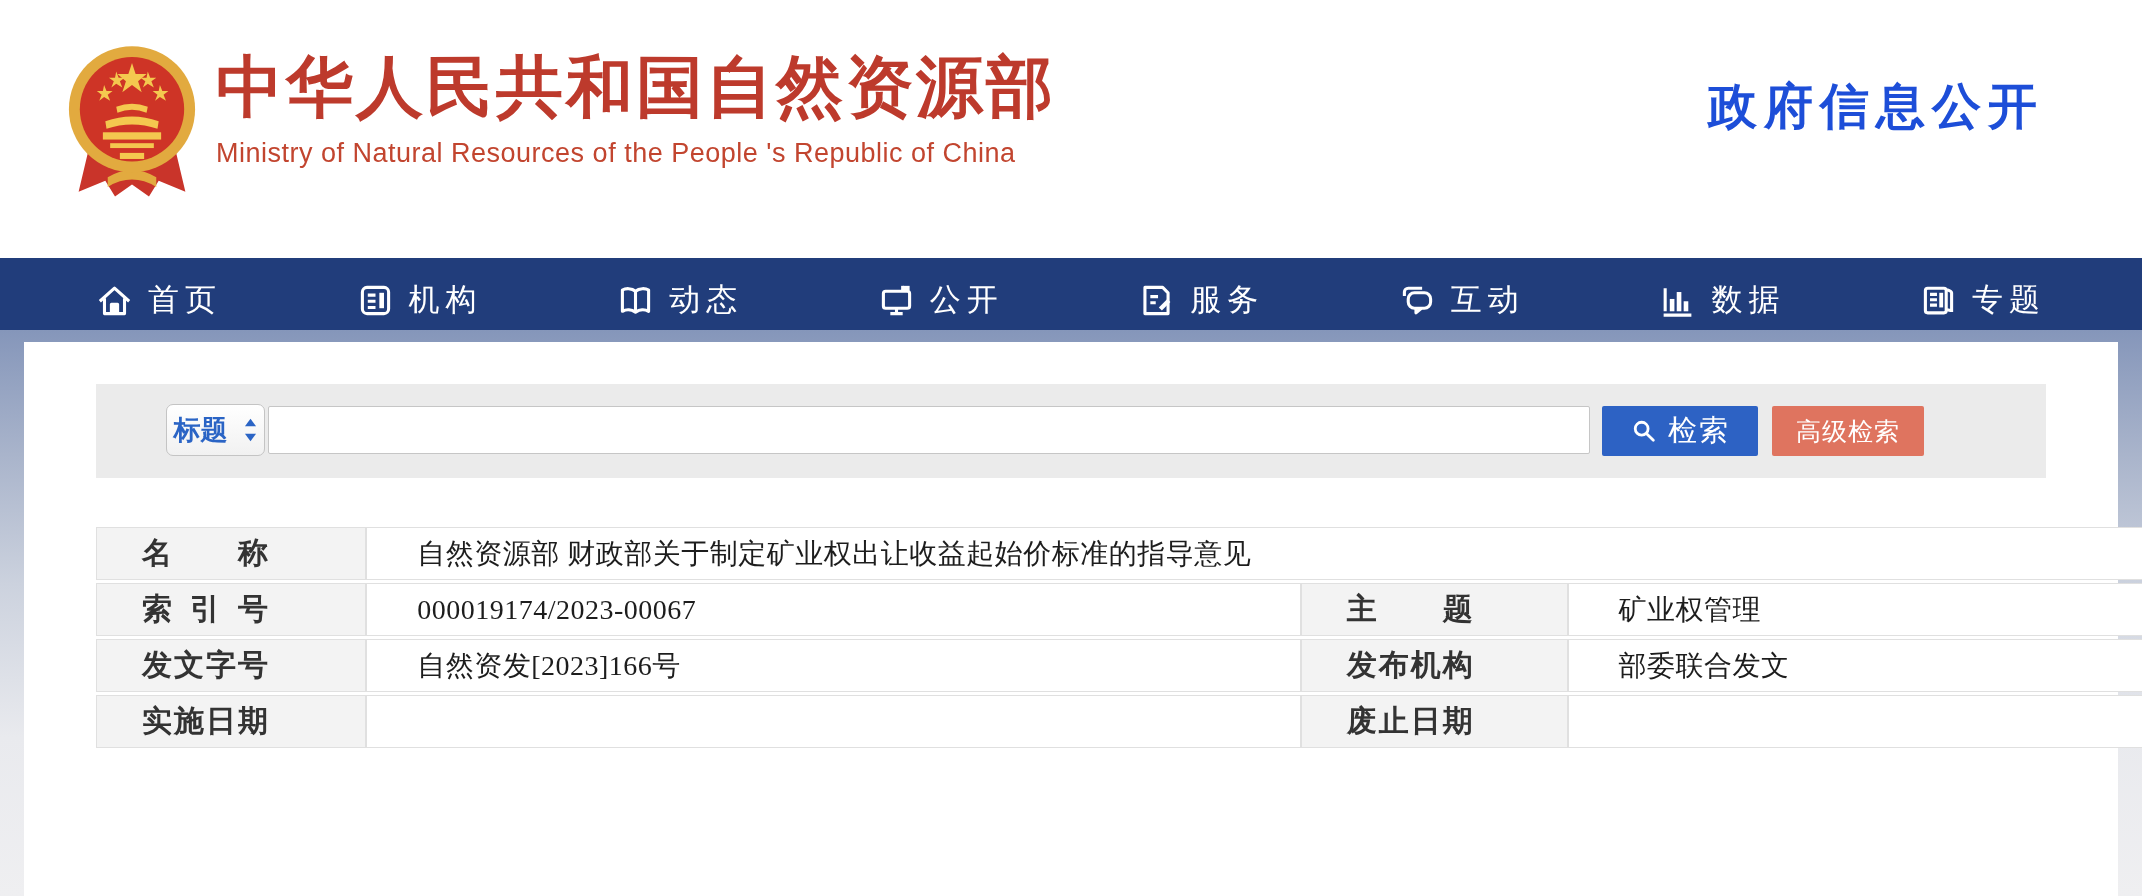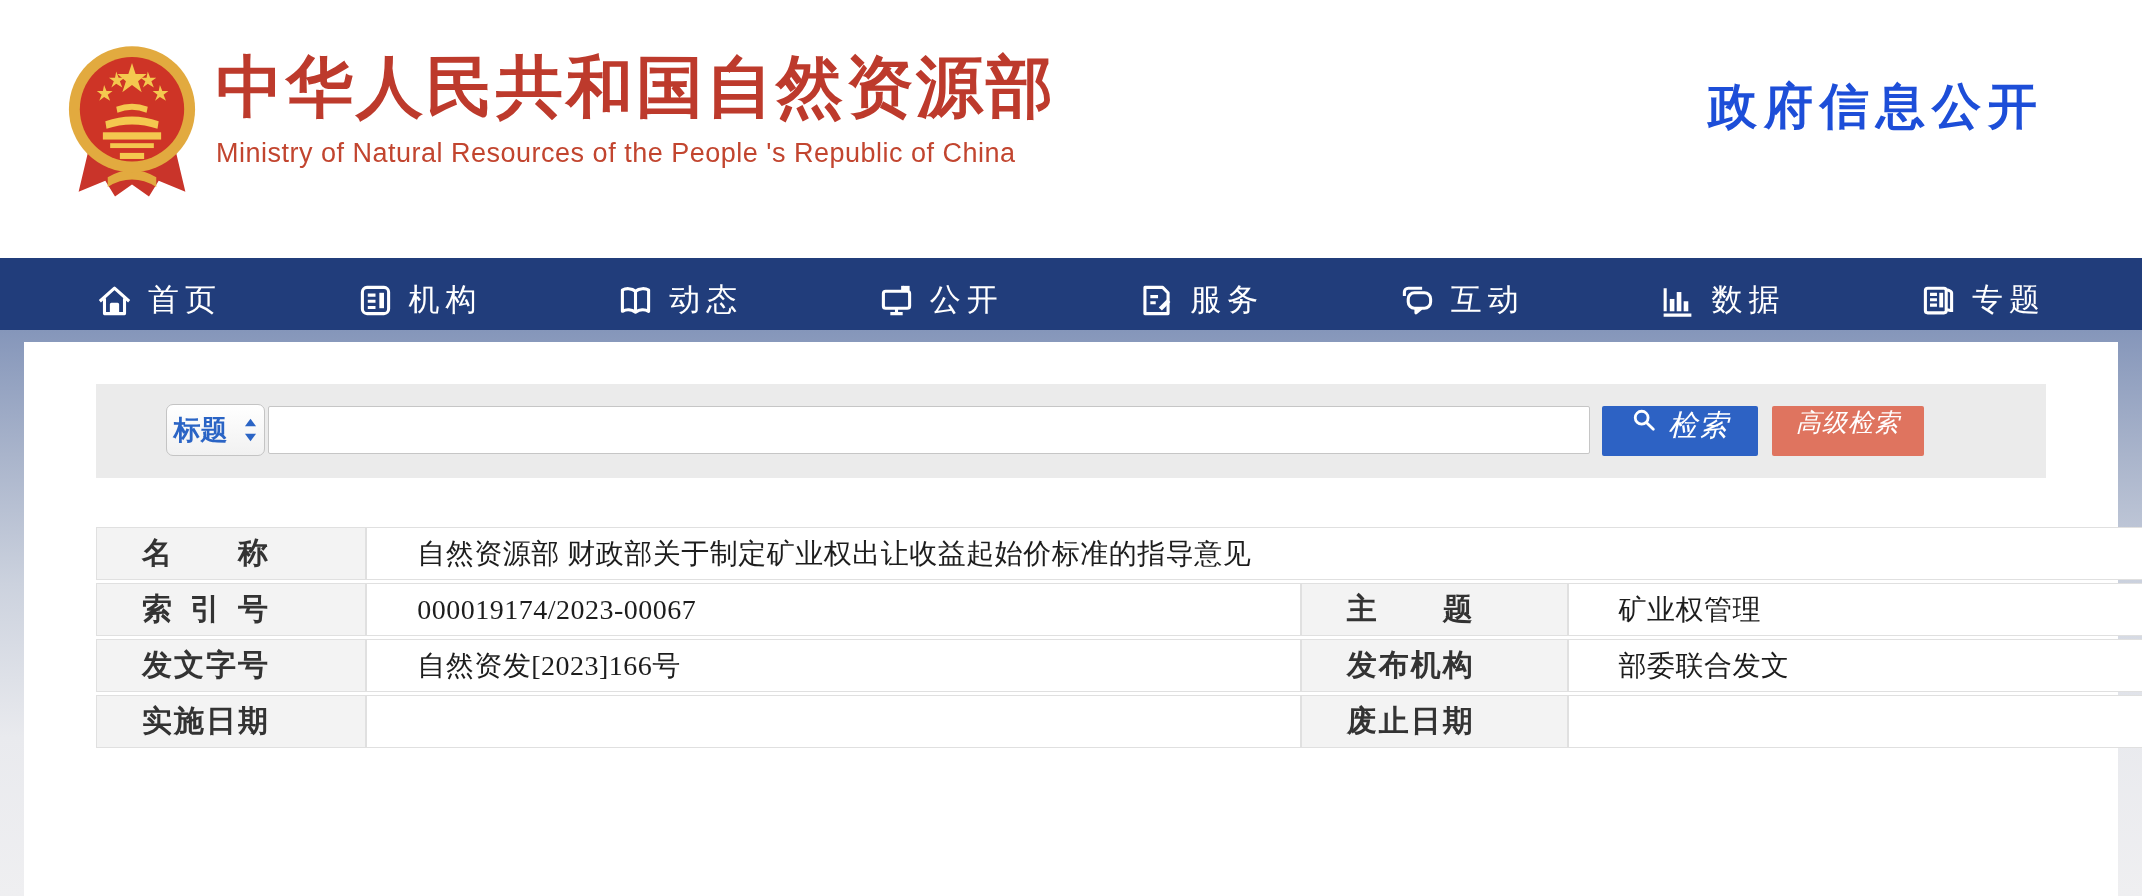--- a/index.html
+++ b/index.html
@@ -32,22 +32,22 @@
   
   .search-panel { position:absolute; left:72px; top:42px; width:1950px; height:94px; background:#ebebeb; }
   .field-select { position:absolute; left:70px; top:20px; width:99px; height:52px;
                   background:linear-gradient(180deg,#ffffff, #f1f1f1); border:1px solid #c4c4c4; border-radius:7px;
                   display:flex; align-items:center; justify-content:center; gap:15px; cursor:pointer; }
   .field-select .fs-label { font-size:27px; font-weight:700; color:#2a64c5; }
   .search-input { position:absolute; left:172px; top:22px; width:1322px; height:48px;
                   border:1px solid #c6c6c6; background:#fff; border-radius:2px; font-size:26px; padding:0 14px;
                   font-family:"Liberation Sans","DejaVu Sans",sans-serif; }
   .btn { position:absolute; top:22px; height:50px; border:none; color:#fff; cursor:pointer;
-         display:flex; justify-content:center; border-radius:2px;
-         font-family:"Liberation Sans","DejaVu Sans",sans-serif;font-style:italic; }
+         display:flex; align-items:center; justify-content:center; border-radius:2px;
+         font-family:"Liberation Sans","DejaVu Sans",sans-serif; }
   .btn-search { left:1506px; width:156px; background:#2d62c4; font-size:29px; gap:10px; letter-spacing:2px; }
   .btn-adv { left:1676px; width:152px; background:#df745f; font-size:25px; letter-spacing:1px; }
 
   
   .info-table { position:absolute; left:72px; top:182px; width:2124px;
                 border-collapse:separate; border-spacing:0 3px;
                 font-family:"Liberation Serif","DejaVu Serif",serif; }
   .info-table td { height:53px; border:1px solid #e0e0e0; vertical-align:middle; }
   td.lc { background:#f3f3f3; text-align:left; padding-left:45px; }
   td.lc .jl { display:inline-block; width:4.2em; font-size:30px; font-weight:700; color:#333;

